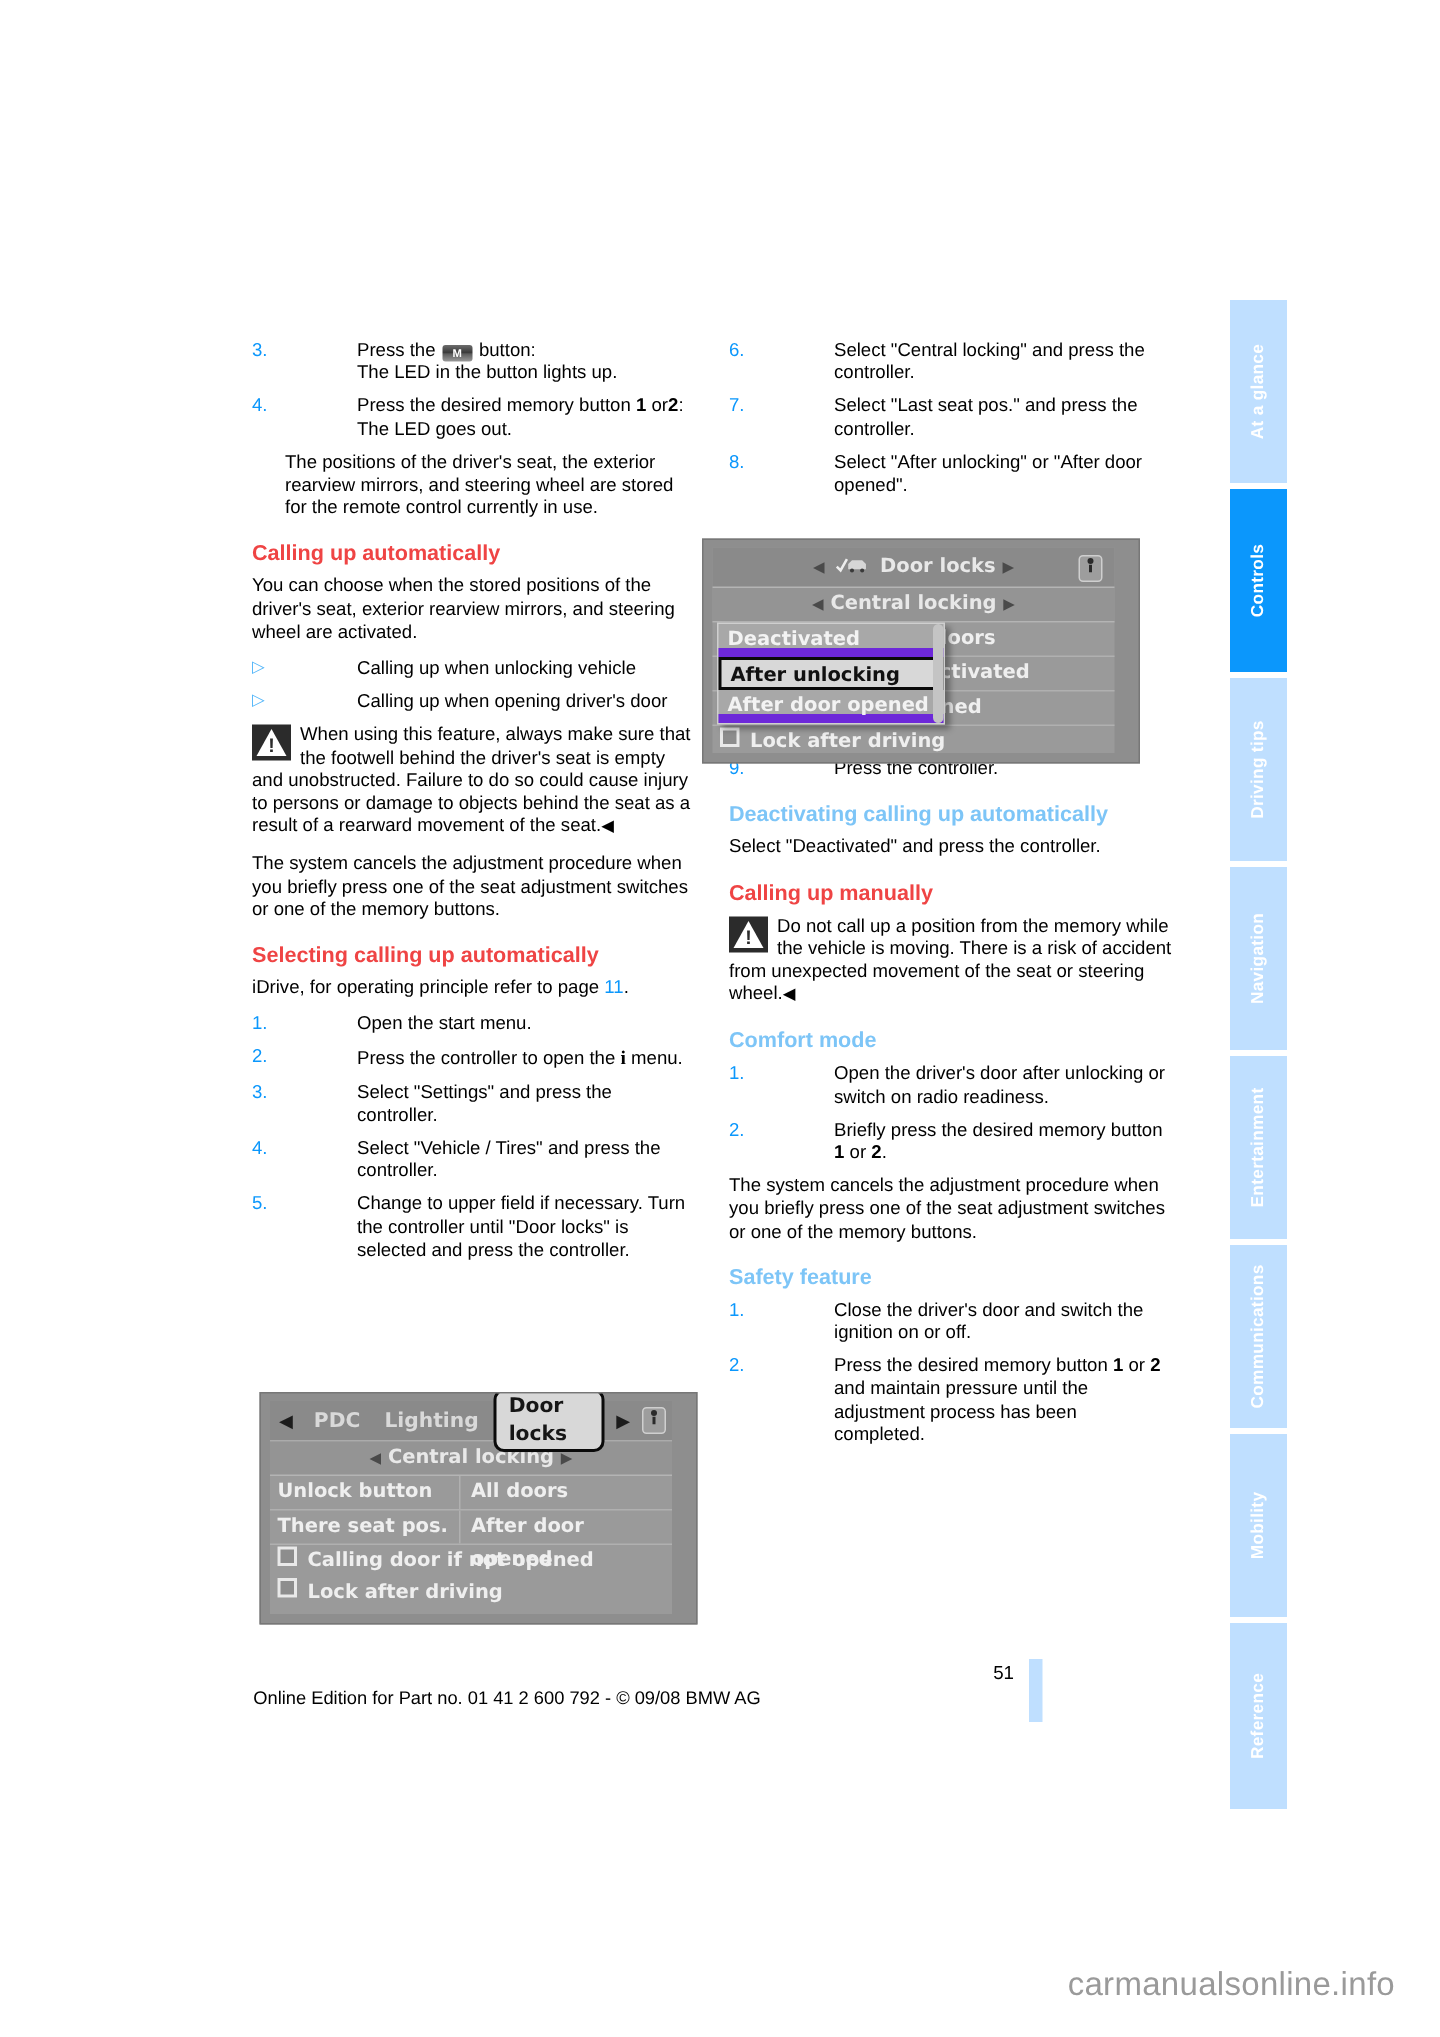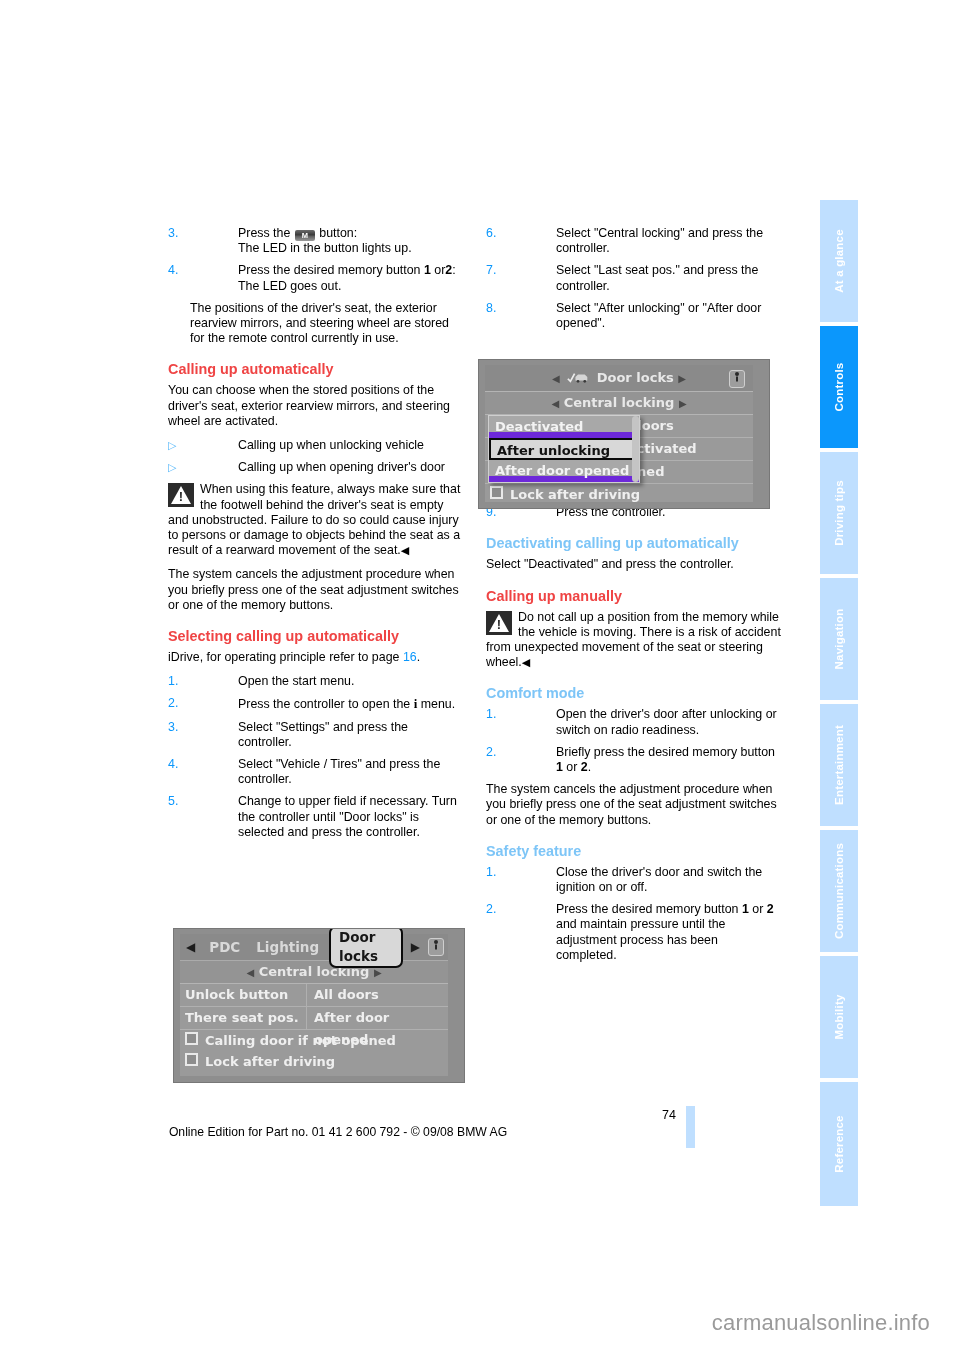--- a/index.html
+++ b/index.html
@@ -143,21 +143,21 @@
   .shot{
     position:absolute;
     background:#8e8e8e;
     border:1px solid #777;
     box-sizing:border-box;
     color:#f2f2f2;
     font-family:"DejaVu Sans", sans-serif;
     overflow:hidden;
   }
   #shot-doorlocks{left:173px;top:928px;width:292px;height:155px;}
-  #shot-lastseat{left:478px;top:359px;width:292px;height:150px;}
+  #shot-lastseat{left:468px;top:359px;width:292px;height:150px;}
 
   .shot-inner{
     position:absolute;
     left:6px;top:5px;right:16px;bottom:6px;
     background:#9a9a9a;
   }
   .shot-topbar{
     position:relative;
     height:26px;
     background:#8a8a8a;
@@ -400,21 +400,21 @@
       <span class="txt">Calling up when opening driver's door</span>
     </div>
 
     <p class="warn">
       <span class="tri"></span><span>When using this feature, always make sure that the footwell behind the driver's seat is empty and unobstructed. Failure to do so could cause injury to persons or damage to objects behind the seat as a result of a rearward movement of the seat.</span><span class="endmark">◀</span>
     </p>
 
     <p>The system cancels the adjustment procedure when you briefly press one of the seat adjustment switches or one of the memory buttons.</p>
 
     <div class="h2">Selecting calling up automatically</div>
-    <p><span>iDrive, for operating principle refer to page</span> <span class="lnk">16</span><span>.</span></p>
+    <p><span>iDrive, for operating principle refer to page</span> <span class="lnk">11</span><span>.</span></p>
 
     <div class="row">
       <span class="num">1.</span>
       <span class="txt">Open the start menu.</span>
     </div>
     <div class="row">
       <span class="num">2.</span>
       <span class="txt">
         <span>Press the controller to open the</span>
         <span class="ikey">i</span>
@@ -583,20 +583,20 @@
           <div class="pitem sel">After unlocking</div>
           <div class="pitem">After door opened</div>
           <div class="pbar"></div>
         </div>
       </div>
     </div>
     <div class="vstrip"></div>
   </div>
 
   <div class="footer">
-    <div class="pageno">74</div>
+    <div class="pageno">51</div>
     <div class="edition">Online Edition for Part no. 01 41 2 600 792 - © 09/08 BMW AG</div>
     <div class="foot-tick"></div>
   </div>
 
   <div class="watermark">carmanualsonline.info</div>
 
 </div>
 
 </body></html>

